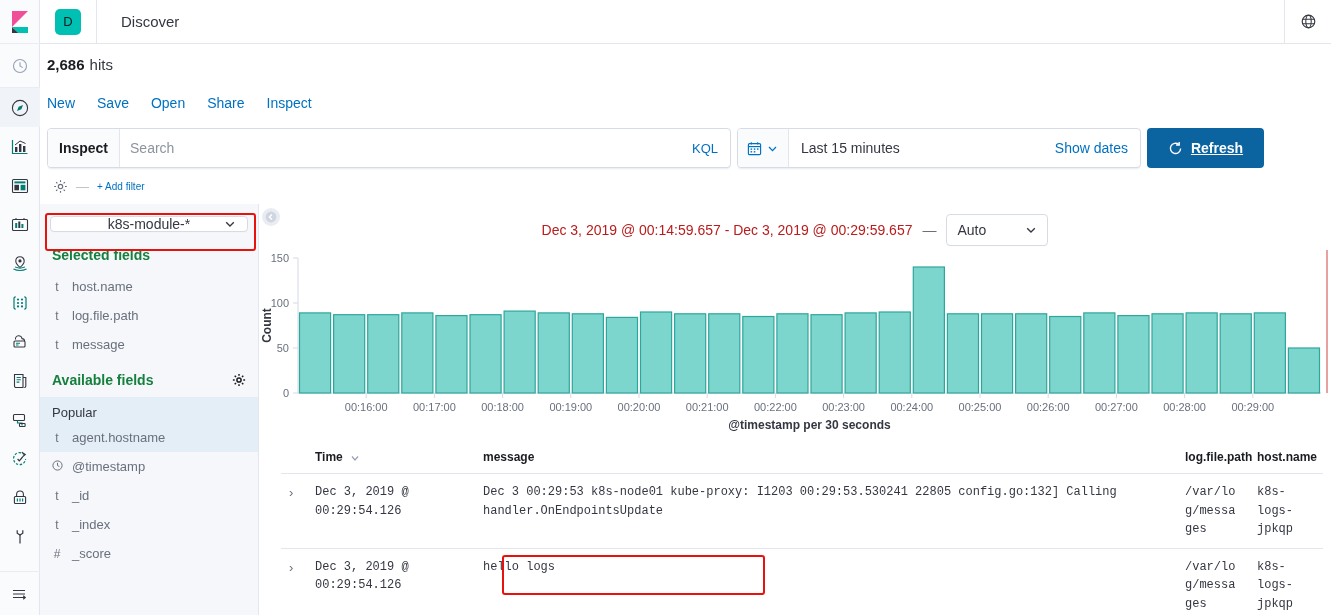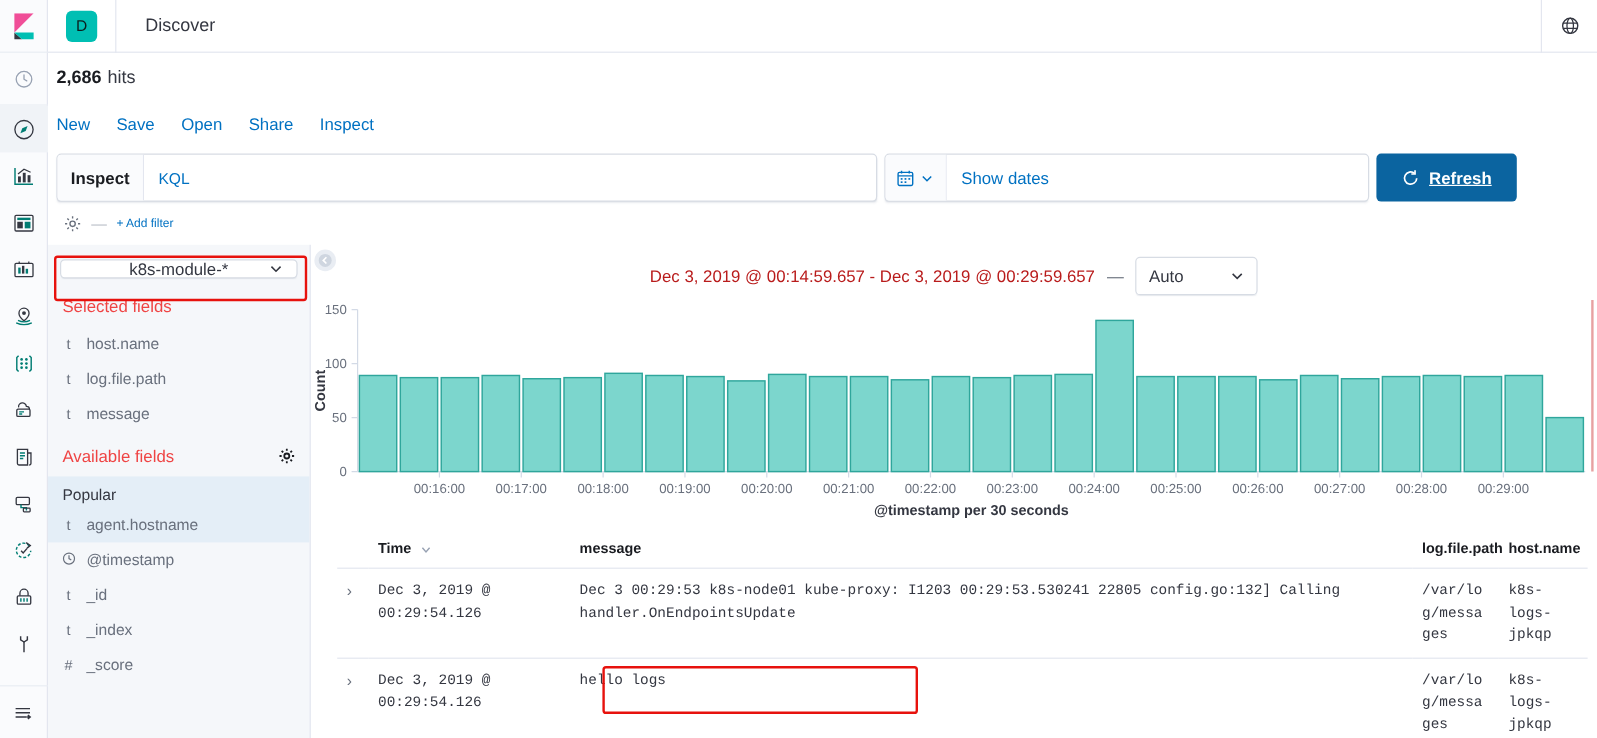--- a/index.html
+++ b/index.html
@@ -169,21 +169,21 @@
     position: relative; cursor: pointer;
     box-shadow: 0 1px 1px -1px rgba(152,162,179,.2);
   }
   .indexpattern .ip-text { font-size: 14px; color: #343741; }
   .indexpattern .ip-chev { position: absolute; right: 10px; top: 50%; transform: translateY(-50%); }
   .ip-highlight {
     position: absolute; left: 5px; top: 9px; width: 211px; height: 38px;
     border: 2px solid #e7120d; border-radius: 3px; pointer-events: none;
   }
   .sb-section {
-    font-size: 14px; font-weight: normal; color: #ef4444;
+    font-size: 14px; font-weight: bold; color: #15803d;
     padding: 13px 12px 9px 12px;
     display: flex; align-items: center; justify-content: space-between;
   }
   .field {
     display: flex; align-items: center; gap: 10px;
     padding: 7px 12px; font-size: 13px; color: #69707d; cursor: pointer;
   }
   .ftype { width: 10px; text-align: center; color: #69707d; font-size: 12px; }
   .popular-group { background: #e4eef7; }
   .popular-lbl { font-size: 13px; color: #343741; padding: 8px 12px 3px 12px; }
@@ -394,39 +394,41 @@
       <a>New</a>
       <a>Save</a>
       <a>Open</a>
       <a>Share</a>
       <a>Inspect</a>
     </div>
 
     <div class="querybar">
       <div class="searchbox">
         <div class="filters-lbl">Inspect</div>
+        <input class="search-input" type="text" placeholder="Search" style="">
         <div class="kql">KQL</div>
       </div>
 
       <div class="datebox">
         <div class="calbtn">
           <svg width="15" height="15" viewBox="0 0 15 15">
             <rect x="1.4" y="2.6" width="12.2" height="11" rx="1.2" fill="none" stroke="#0071c2" stroke-width="1.15"></rect>
             <path d="M1.4 5.6 L13.6 5.6" stroke="#0071c2" stroke-width="1.15"></path>
             <path d="M4.3 1.3 L4.3 3.6 M10.7 1.3 L10.7 3.6" stroke="#0071c2" stroke-width="1.15"></path>
             <rect x="3.6" y="7.4" width="1.5" height="1.4" fill="#0071c2"></rect>
             <rect x="6.8" y="7.4" width="1.5" height="1.4" fill="#0071c2"></rect>
             <rect x="10" y="7.4" width="1.5" height="1.4" fill="#0071c2"></rect>
             <rect x="3.6" y="10.1" width="1.5" height="1.4" fill="#0071c2"></rect>
             <rect x="6.8" y="10.1" width="1.5" height="1.4" fill="#0071c2"></rect>
           </svg>
           <svg width="13" height="13" viewBox="0 0 13 13">
             <path d="M3 5 L6.5 8.6 L10 5" fill="none" stroke="#0071c2" stroke-width="1.25"></path>
           </svg>
         </div>
+        <div class="daterange">Last 15 minutes</div>
         <div class="showdates">Show dates</div>
       </div>
 
       <button class="refresh">
         <svg width="15" height="15" viewBox="0 0 15 15">
           <path d="M12.6 7.5 A5.1 5.1 0 1 1 10.8 3.5" fill="none" stroke="#fff" stroke-width="1.4"></path>
           <path d="M11.2 0.9 L11.2 4 L8.1 4" fill="none" stroke="#fff" stroke-width="1.4"></path>
         </svg>
         <span class="rlabel">Refresh</span>
       </button>

